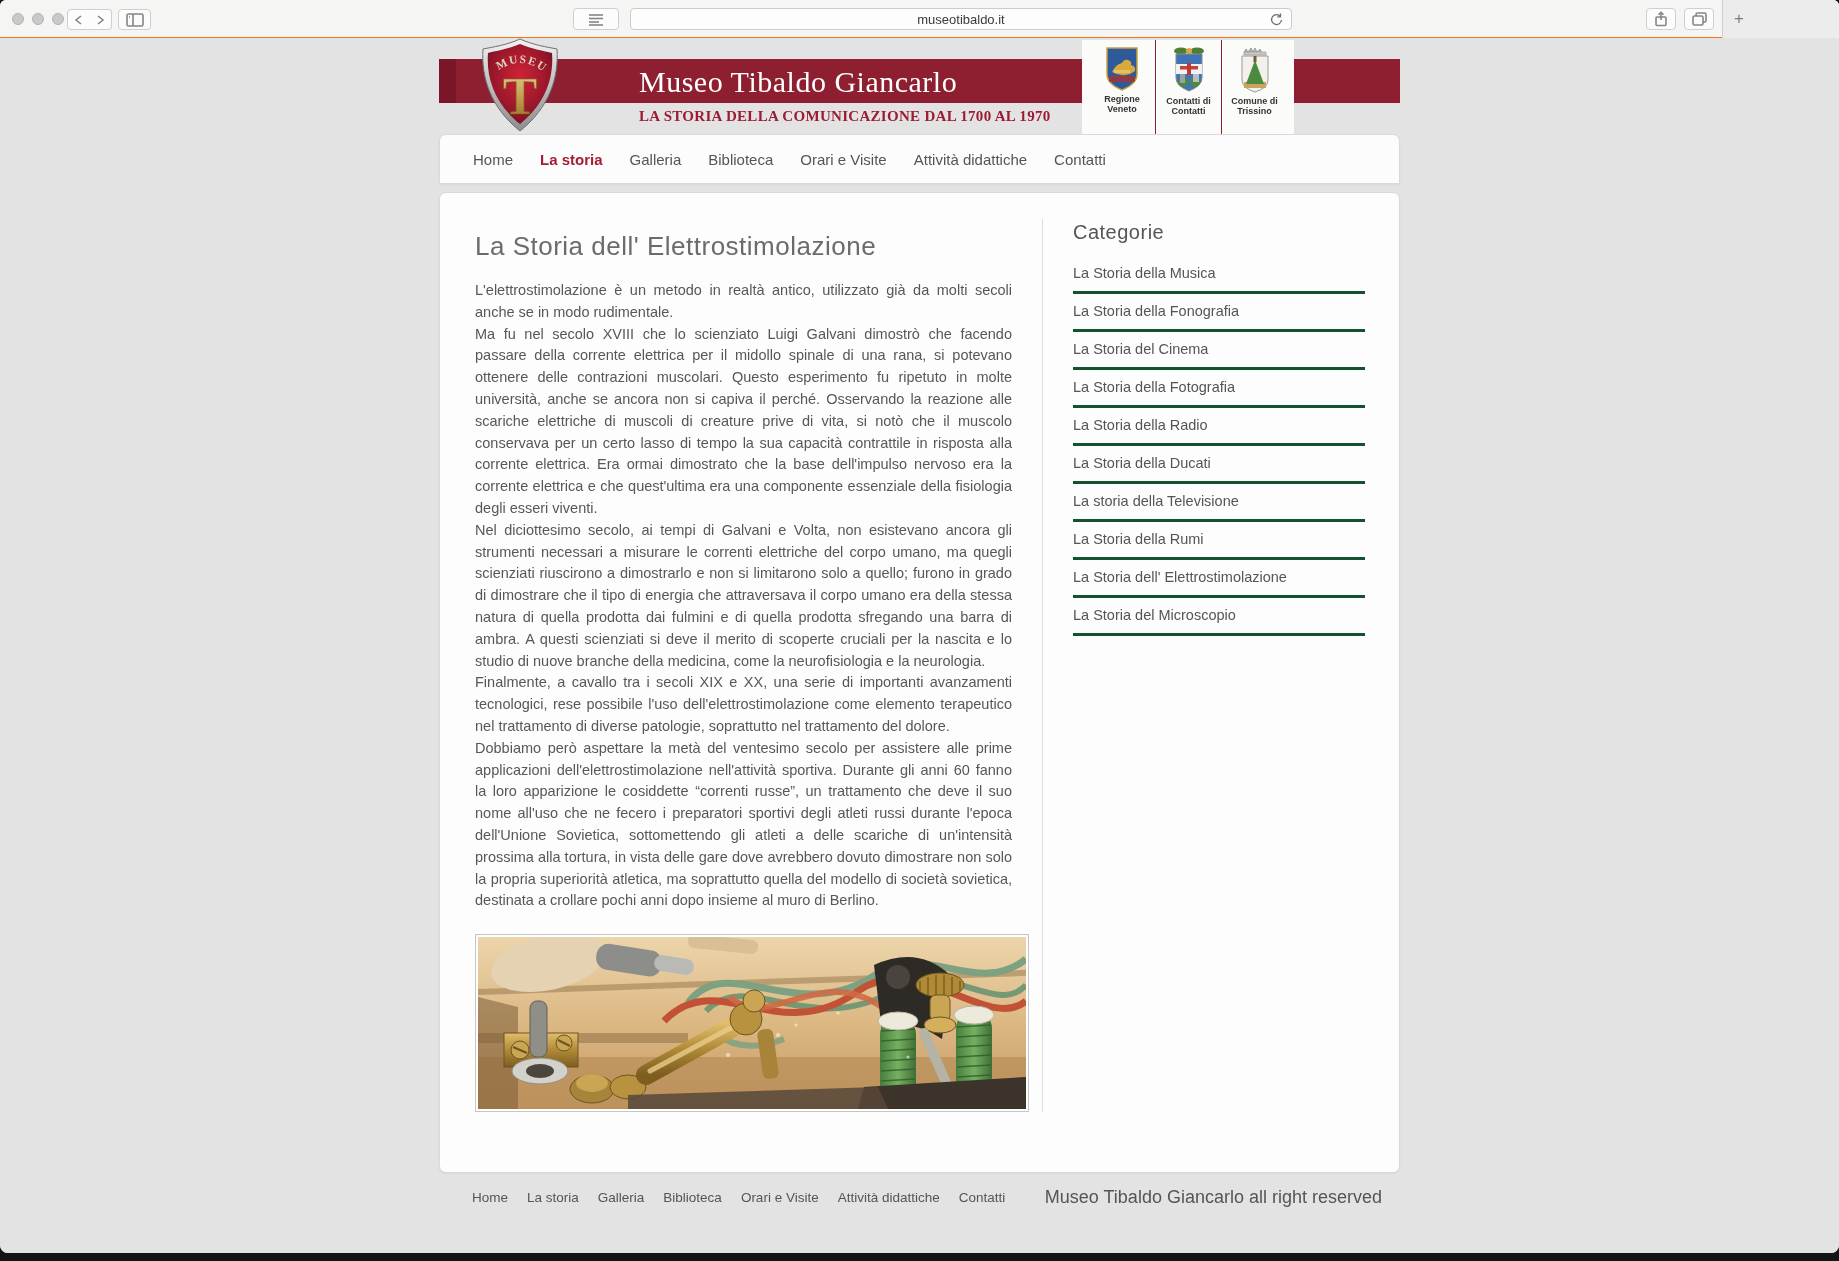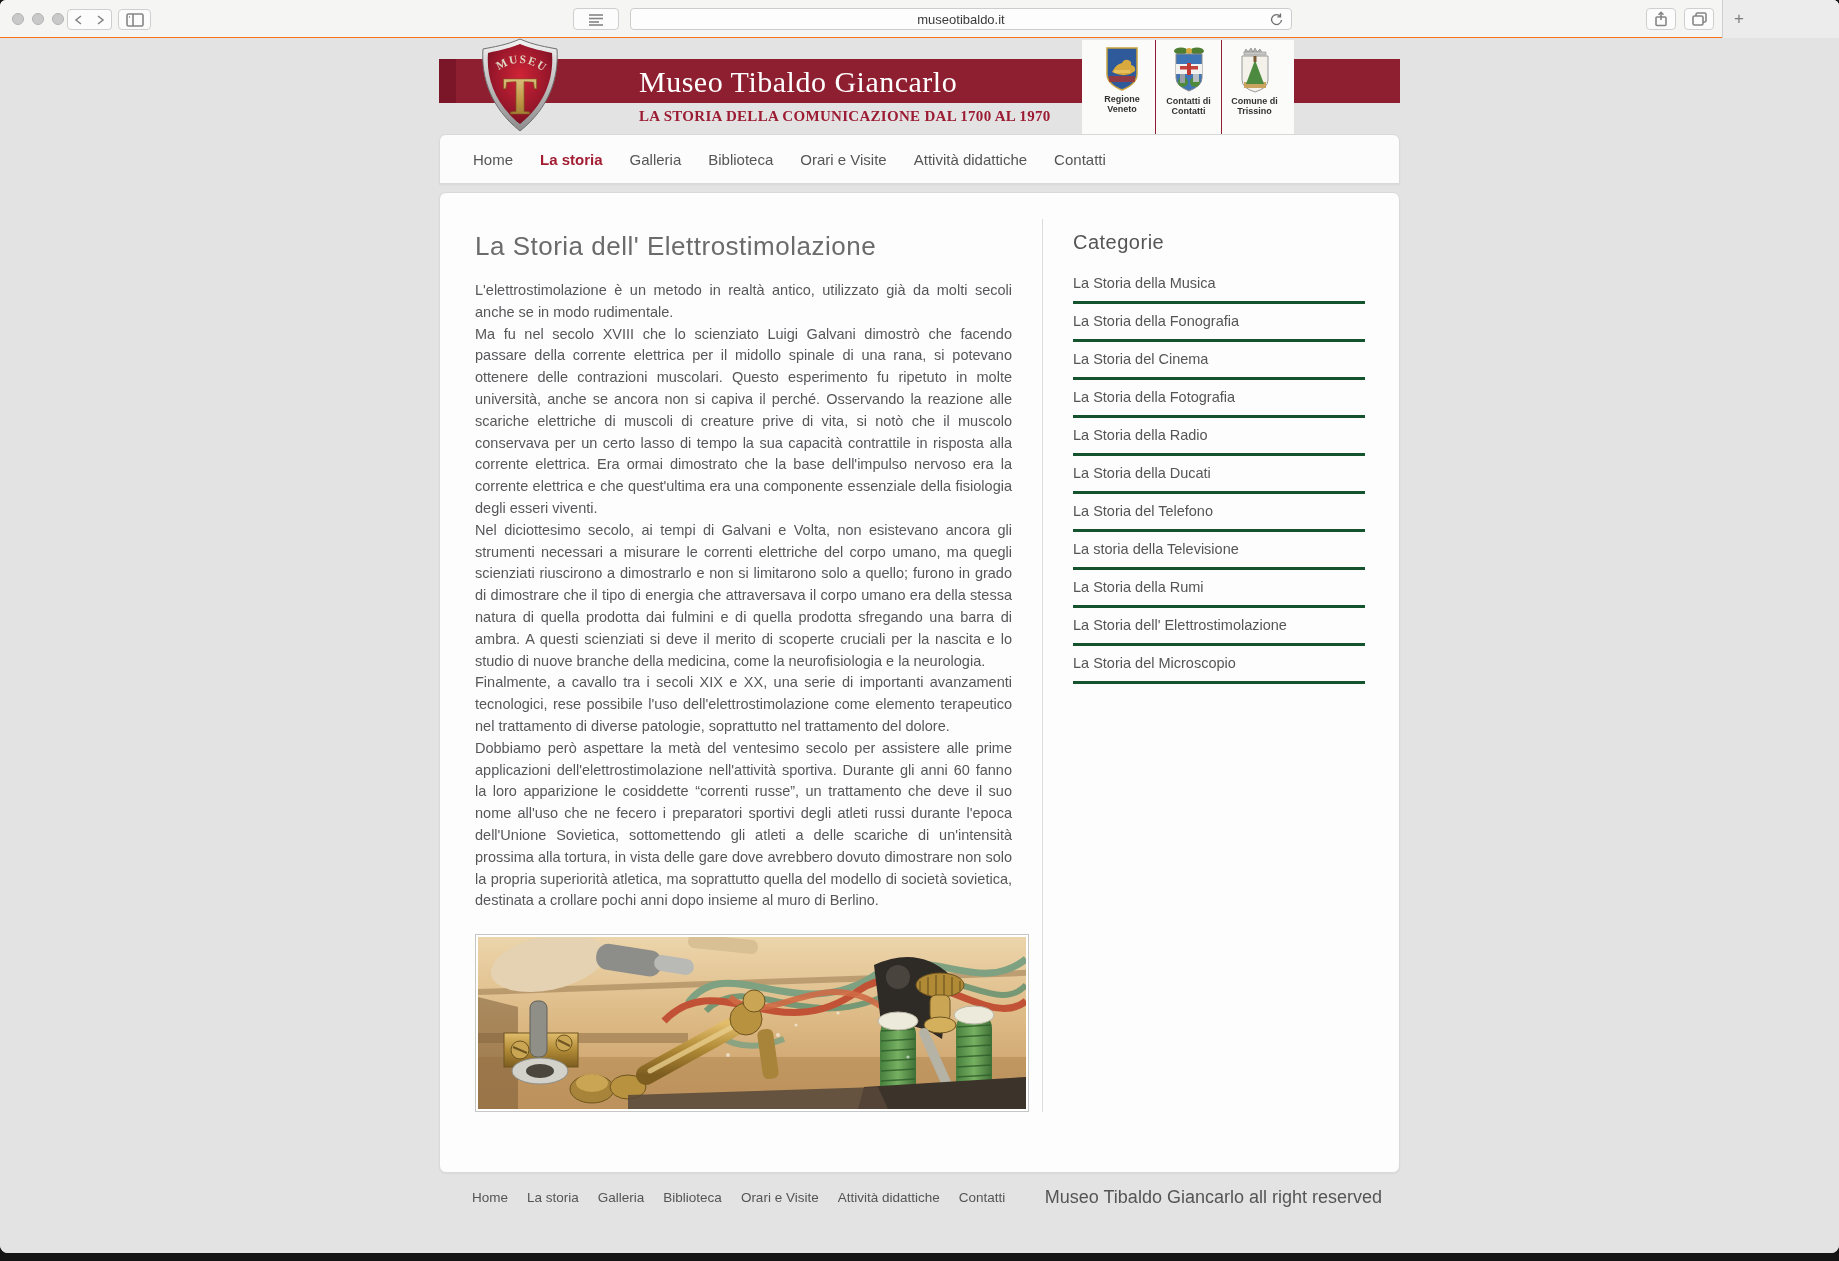--- a/index.html
+++ b/index.html
@@ -48,21 +48,21 @@
   .card { background:#fdfdfd; border:1px solid #d9d9d9; border-radius:7px; min-height:930px; padding:26px 30px 60px 35px; box-shadow:0 1px 2px rgba(0,0,0,0.05); }
   .content { display:flex; }
   .main-col { width:568px; padding-right:30px; border-right:1px solid #dddddd; }
   .article-title { font-size:26px; font-weight:normal; color:#6b6b6b; letter-spacing:0.5px; margin:12px 0 18px 0; }
   .article p { font-size:14.5px; line-height:21.8px; color:#57575a; text-align:justify; }
   .photo-frame { margin-top:22px; width:554px; border:1px solid #c6c6c6; background:#fff; padding:2px; }
   .photo-frame svg { display:block; }
 
   
   .sidebar { width:322px; padding-left:30px; }
-  .sidebar-title { font-size:20px; font-weight:normal; color:#555; margin:12px 0 12px 0; letter-spacing:0.5px; }
+  .sidebar-title { font-size:20px; font-weight:normal; color:#555; margin:2px 0 12px 0; letter-spacing:0.5px; }
   .cat-list { list-style:none; }
   .cat-list li { padding:9px 0 10px 0; border-bottom:3px solid #14532d; font-size:14.5px; color:#555; cursor:pointer; }
 
   
   .footer { margin-top:14px; display:flex; align-items:center; gap:19px; padding:0 18px 0 33px; }
   .footer a { font-size:13.5px; color:#555; text-decoration:none; cursor:pointer; }
   .copyright { margin-left:auto; font-size:18px; color:#555; }
 </style>
 </head>
 <body>
@@ -347,21 +347,20 @@
 
           <aside class="sidebar">
             <h2 class="sidebar-title">Categorie</h2>
             <ul class="cat-list">
               <li>La Storia della Musica</li>
               <li>La Storia della Fonografia</li>
               <li>La Storia del Cinema</li>
               <li>La Storia della Fotografia</li>
               <li>La Storia della Radio</li>
               <li>La Storia della Ducati</li>
-              <li>La Storia del Telefono</li>
               <li>La storia della Televisione</li>
               <li>La Storia della Rumi</li>
               <li>La Storia dell' Elettrostimolazione</li>
               <li>La Storia del Microscopio</li>
             </ul>
           </aside>
 
         </div>
       </div>
 

